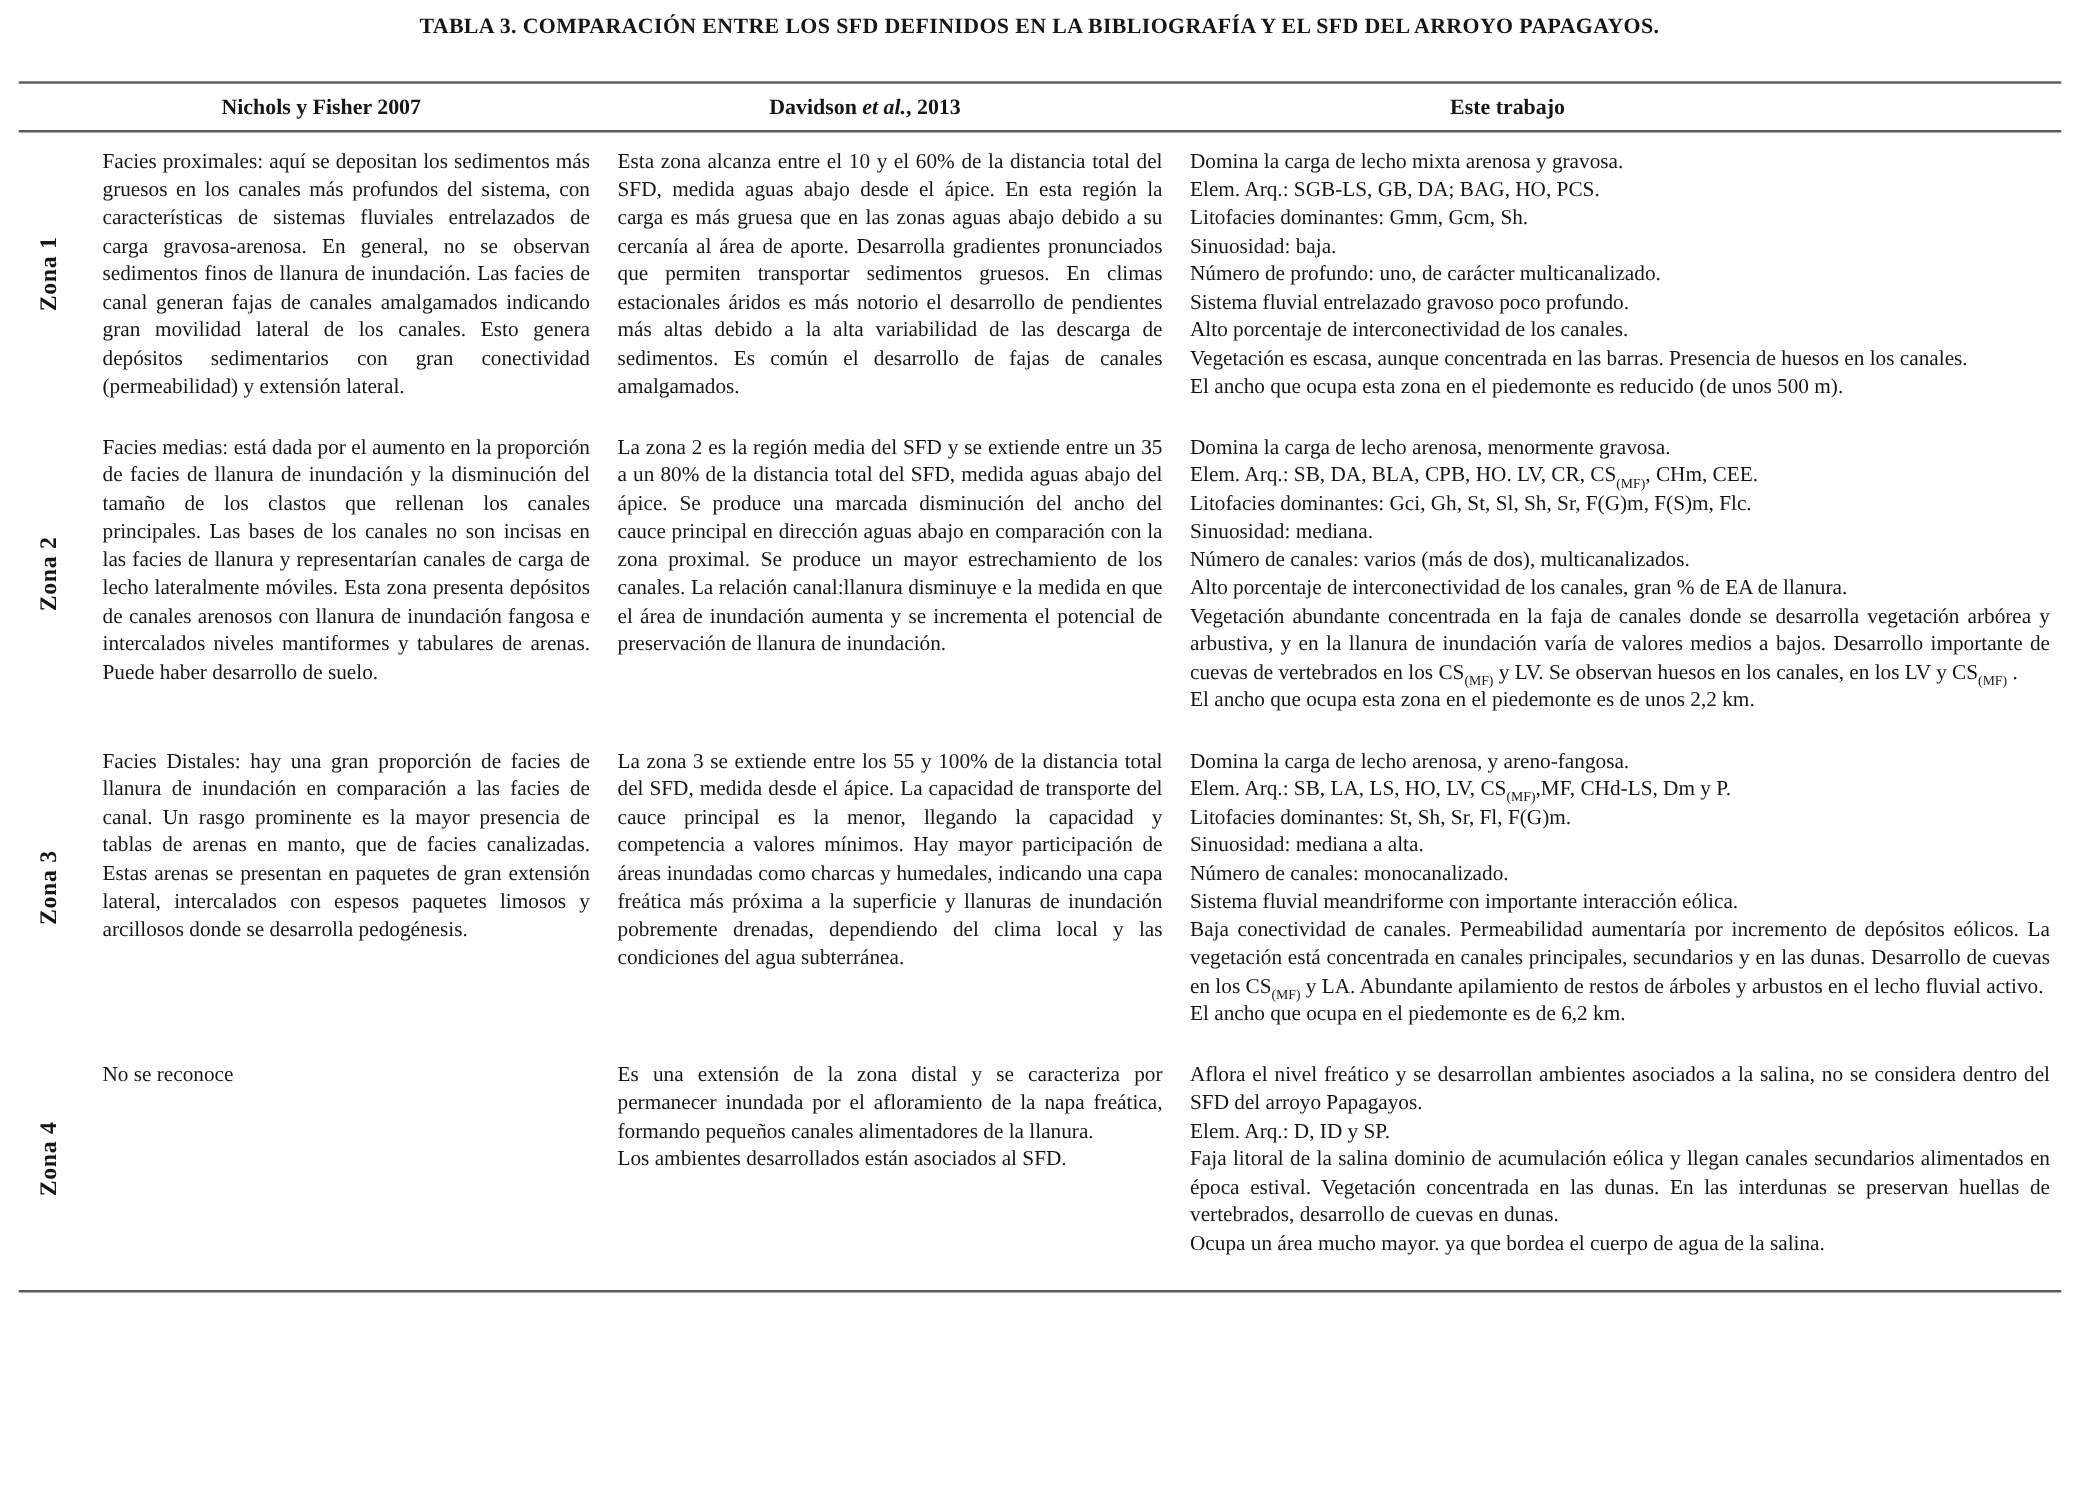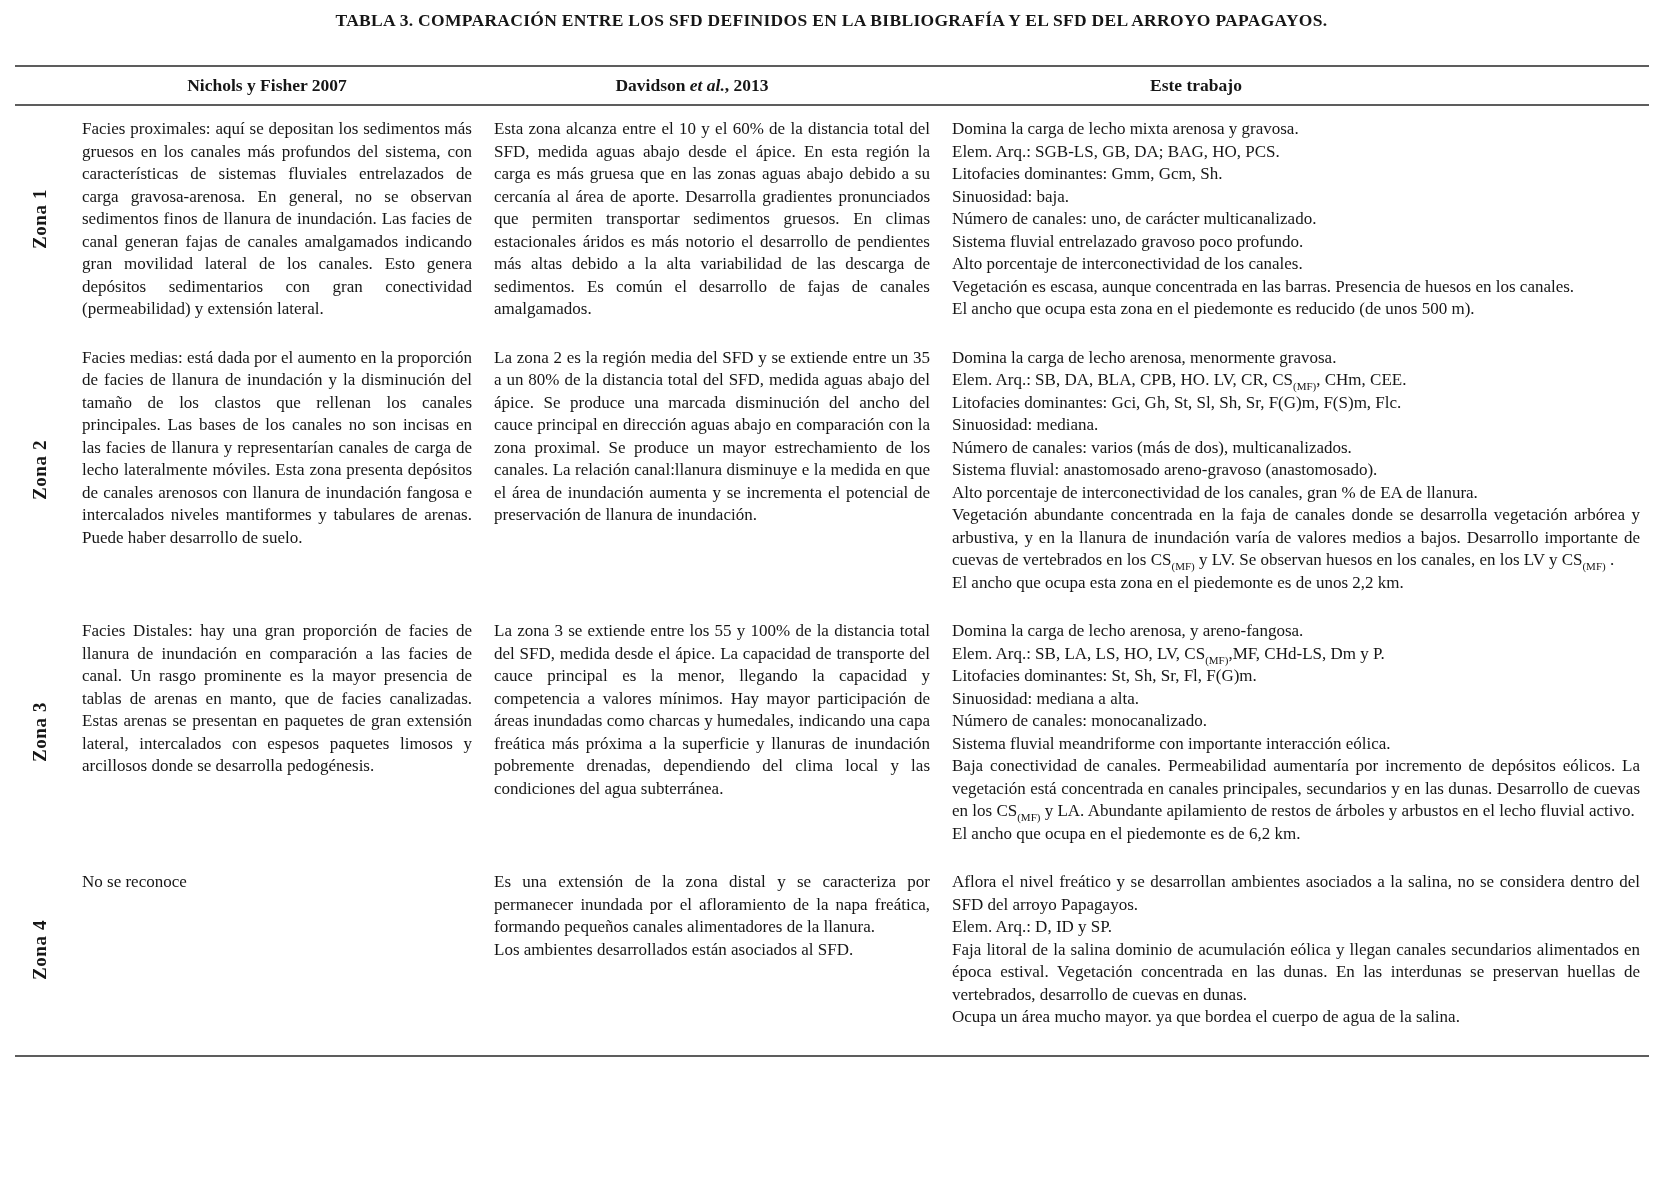--- a/index.html
+++ b/index.html
@@ -12,22 +12,22 @@
   }
   .title {
     margin:10px 30px 0 30px;
     font-size:17.5px; font-weight:bold; letter-spacing:0.3px;
     white-space:nowrap;
     text-align:center;
   }
   .rule { border:none; border-top:2px solid #5d5d5d; margin-left:15px; margin-right:14px; height:0; }
   .rule-top { margin-top:34px; }
   .header-row {
-    display:grid; grid-template-columns:40px 390px 436px 688px; column-gap:12px;
-    padding-left:20px; height:37px; align-items:center;
+    display:grid; grid-template-columns:40px 390px 436px 688px; column-gap:22px;
+    height:37px; align-items:center;
   }
   .hcell { text-align:center; font-weight:bold; font-size:17.5px; }
   .hcell em { font-style:italic;text-align:center; }
   .hcell.c3 { padding-right:140px; }
   .tbody { padding:12px 0 0 20px; }
   .trow {
     display:grid; grid-template-columns:40px 390px 436px 688px; column-gap:22px;
     margin-bottom:26px;
   }
   .zone-cell { display:flex; align-items:center; justify-content:center; }
@@ -61,21 +61,21 @@
           <p class="para">Facies proximales: aquí se depositan los sedimentos más gruesos en los canales más profundos del sistema, con características de sistemas fluviales entrelazados de carga gravosa-arenosa. En general, no se observan sedimentos finos de llanura de inundación. Las facies de canal generan fajas de canales amalgamados indicando gran movilidad lateral de los canales. Esto genera depósitos sedimentarios con gran conectividad (permeabilidad) y extensión lateral.</p>
         </div>
         <div class="tcell">
           <p class="para">Esta zona alcanza entre el 10 y el 60% de la distancia total del SFD, medida aguas abajo desde el ápice. En esta región la carga es más gruesa que en las zonas aguas abajo debido a su cercanía al área de aporte. Desarrolla gradientes pronunciados que permiten transportar sedimentos gruesos. En climas estacionales áridos es más notorio el desarrollo de pendientes más altas debido a la alta variabilidad de las descarga de sedimentos. Es común el desarrollo de fajas de canales amalgamados.</p>
         </div>
         <div class="tcell">
           <p class="para">Domina la carga de lecho mixta arenosa y gravosa.</p>
           <p class="para">Elem. Arq.: SGB-LS, GB, DA; BAG, HO, PCS.</p>
           <p class="para">Litofacies dominantes: Gmm, Gcm, Sh.</p>
           <p class="para">Sinuosidad: baja.</p>
-          <p class="para">Número de canales: uno, de carácter multicanalizado.</p>
+          <p class="para">Número de profundo: uno, de carácter multicanalizado.</p>
           <p class="para">Sistema fluvial entrelazado gravoso poco profundo.</p>
           <p class="para">Alto porcentaje de interconectividad de los canales.</p>
           <p class="para">Vegetación es escasa, aunque concentrada en las barras. Presencia de huesos en los canales.</p>
           <p class="para">El ancho que ocupa esta zona en el piedemonte es reducido (de unos 500 m).</p>
         </div>
       </div>
       <div class="trow">
         <div class="zone-cell">
           <span>Zona 2</span>
         </div>
@@ -84,21 +84,20 @@
         </div>
         <div class="tcell">
           <p class="para">La zona 2 es la región media del SFD y se extiende entre un 35 a un 80% de la distancia total del SFD, medida aguas abajo del ápice. Se produce una marcada disminución del ancho del cauce principal en dirección aguas abajo en comparación con la zona proximal. Se produce un mayor estrechamiento de los canales. La relación canal:llanura disminuye e la medida en que el área de inundación aumenta y se incrementa el potencial de preservación de llanura de inundación.</p>
         </div>
         <div class="tcell">
           <p class="para">Domina la carga de lecho arenosa, menormente gravosa.</p>
           <p class="para">Elem. Arq.: SB, DA, BLA, CPB, HO. LV, CR, CS<sub>(MF)</sub>, CHm, CEE.</p>
           <p class="para">Litofacies dominantes: Gci, Gh, St, Sl, Sh, Sr, F(G)m, F(S)m, Flc.</p>
           <p class="para">Sinuosidad: mediana.</p>
           <p class="para">Número de canales: varios (más de dos), multicanalizados.</p>
-          <p class="para">Sistema fluvial: anastomosado areno-gravoso (anastomosado).</p>
           <p class="para">Alto porcentaje de interconectividad de los canales, gran % de EA de llanura.</p>
           <p class="para">Vegetación abundante concentrada en la faja de canales donde se desarrolla vegetación arbórea y arbustiva, y en la llanura de inundación varía de valores medios a bajos. Desarrollo importante de cuevas de vertebrados en los CS<sub>(MF)</sub> y LV. Se observan huesos en los canales, en los LV y CS<sub>(MF)</sub> .</p>
           <p class="para">El ancho que ocupa esta zona en el piedemonte es de unos 2,2 km.</p>
         </div>
       </div>
       <div class="trow">
         <div class="zone-cell">
           <span>Zona 3</span>
         </div>
         <div class="tcell">

